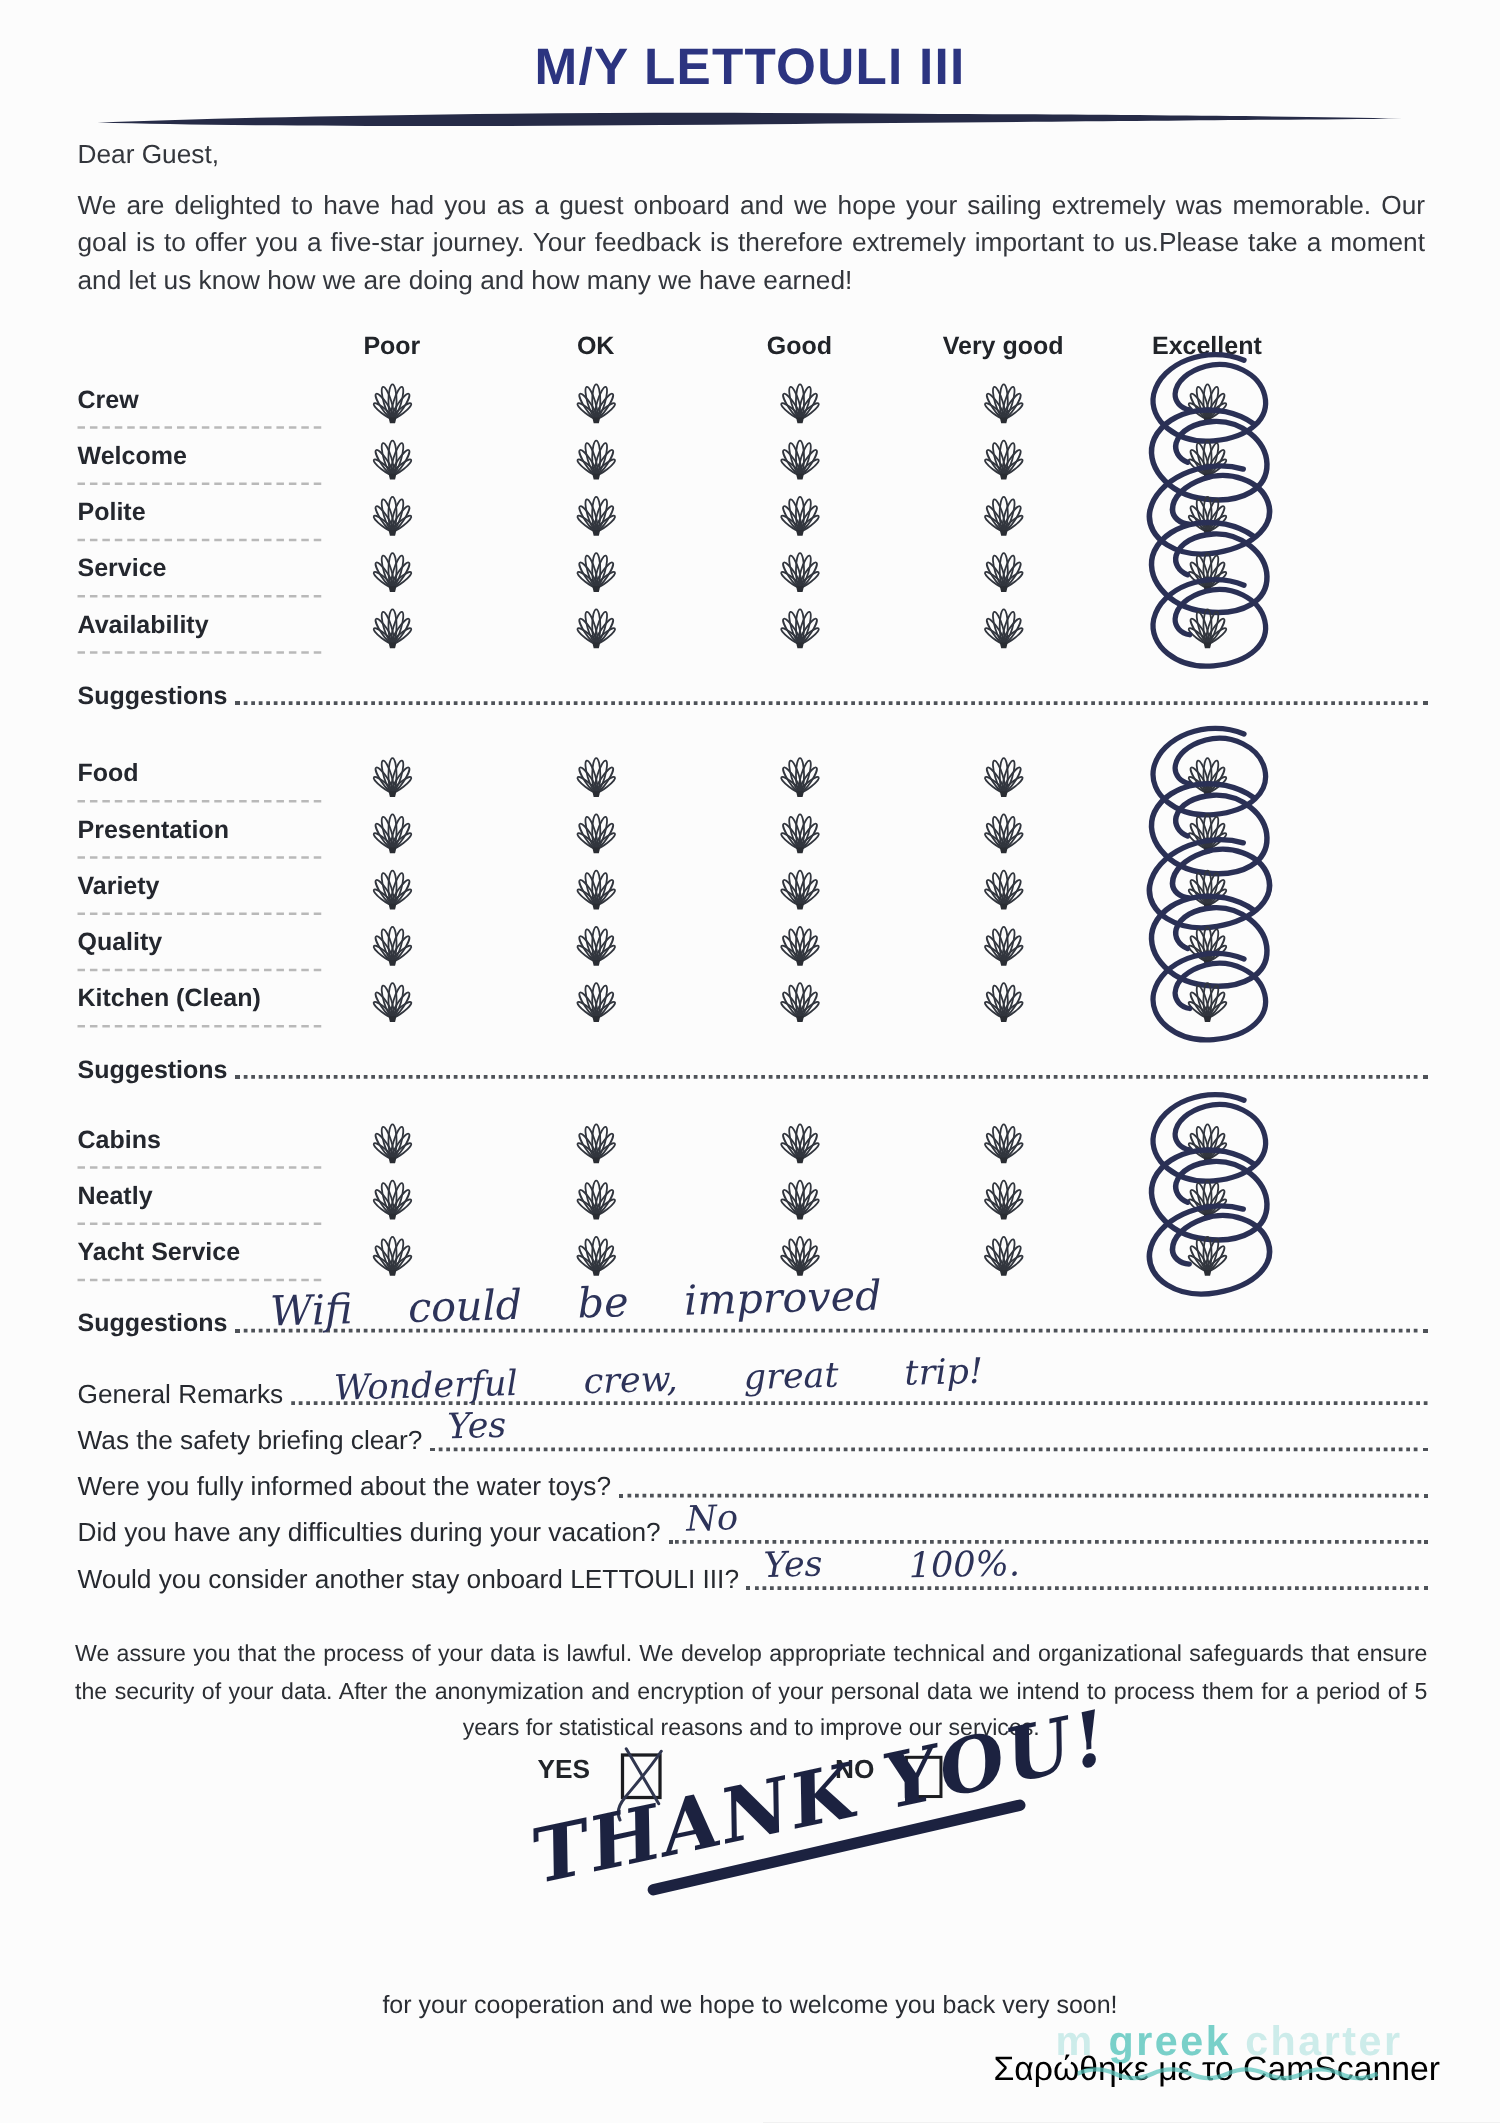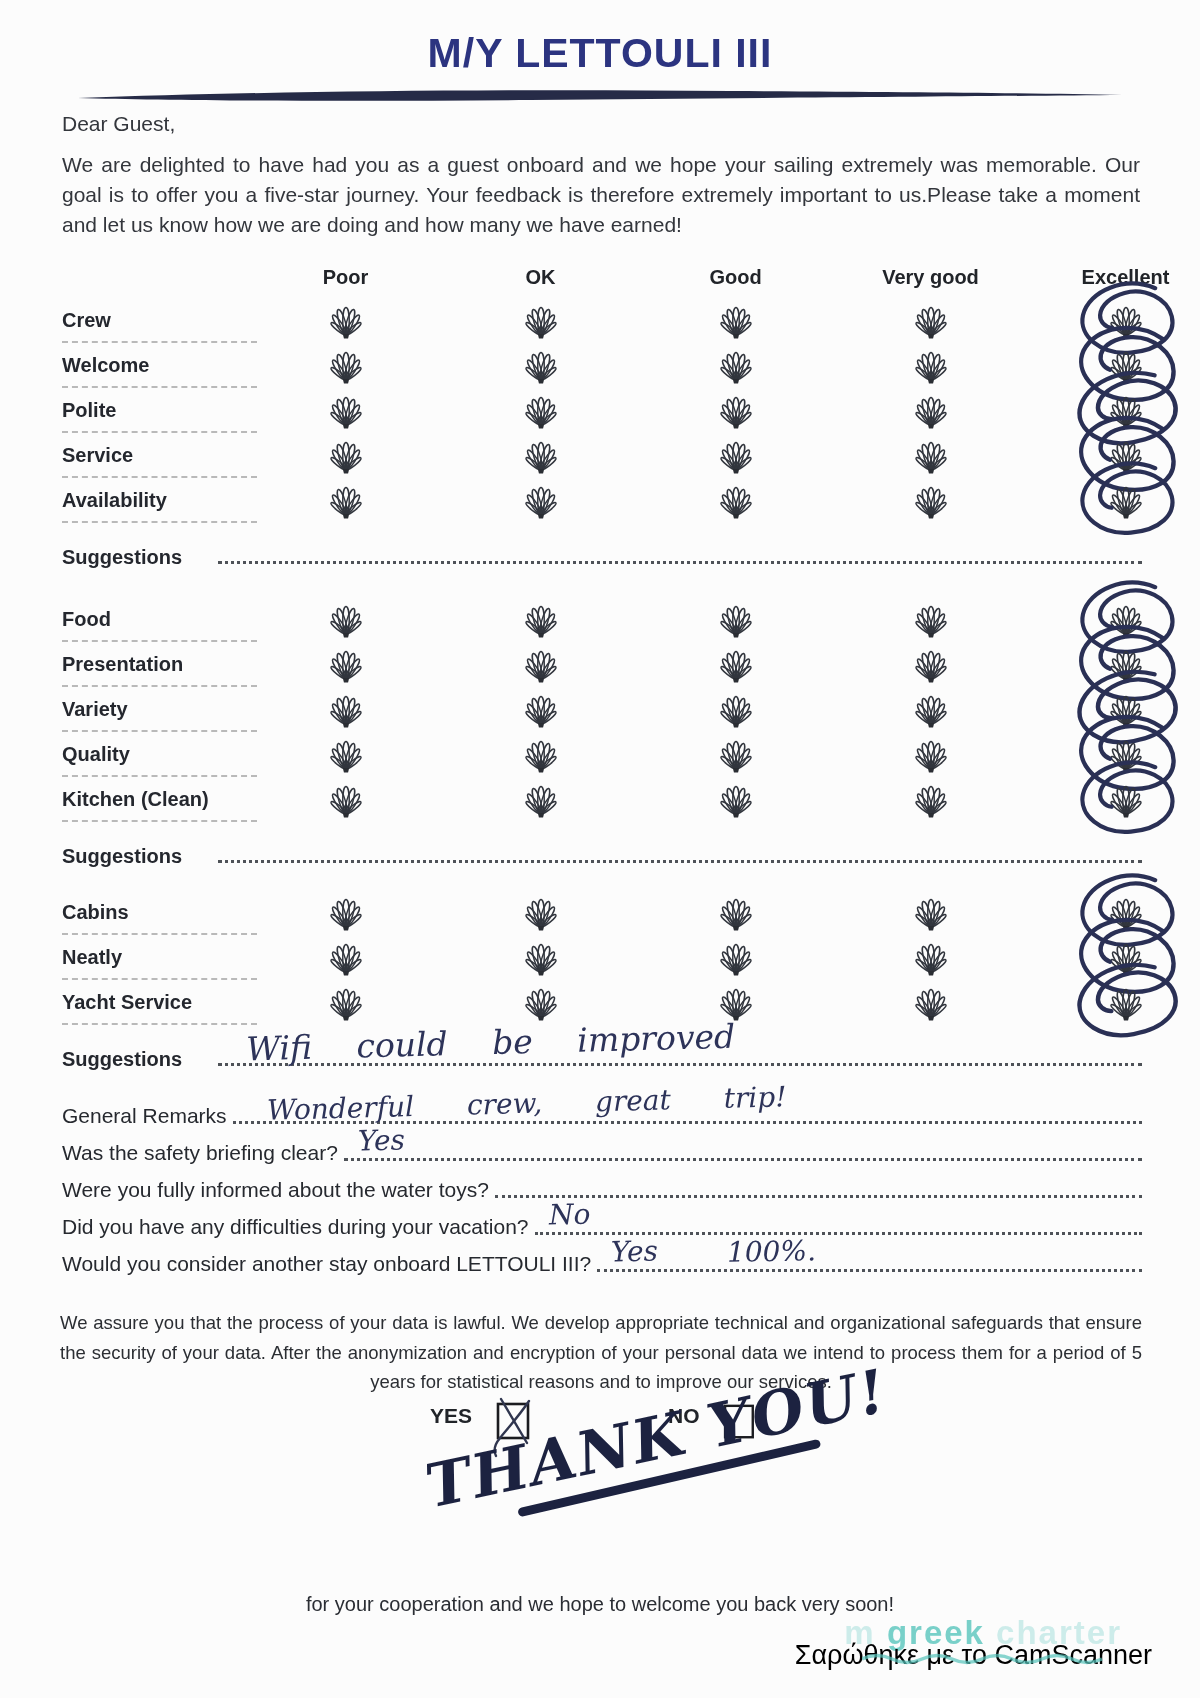--- a/index.html
+++ b/index.html
@@ -12,21 +12,21 @@
   .title{
     position:absolute;top:30px;left:0;width:1200px;text-align:center;
     font-size:41px;font-weight:bold;letter-spacing:1px;color:#2c3480;
   }
   .swoosh{position:absolute;top:88px;left:70px;}
   .intro{position:absolute;top:112px;left:62px;width:1078px;font-size:21px;color:#33363c;}
   .salutation{margin-bottom:14px;}
   .intro-body{line-height:1.42;text-align:justify;}
   
   .rating{position:absolute;top:256px;left:62px;width:1080px;}
-  .rate-head,.rate-row{display:grid;grid-template-columns:170px repeat(5,163px);align-items:center;gap:32px;}
+  .rate-head,.rate-row{display:grid;grid-template-columns:170px repeat(5,163px);align-items:center;}
   .rate-head{height:42px;}
   .rate-head .col{font-size:20px;font-weight:bold;color:#212429;text-align:center;}
   .rate-row{height:45px;}
   .rate-label{
     position:relative;font-size:20px;font-weight:bold;color:#24272e;
     height:100%;display:flex;align-items:center;
   }
   .rate-label::after{
     content:"";position:absolute;left:0;bottom:0px;width:195px;
     border-top:2px dashed #b9b9b9;
@@ -36,21 +36,21 @@
   .loop{
     display:none;position:absolute;left:50%;top:50%;margin-left:-53px;margin-top:-39px;
     width:106px;height:78px;overflow:visible;pointer-events:none;
   }
   .rate-cell.circled .loop{display:block;}
   .rate-row:nth-child(odd)  .loop{transform:rotate(-7deg);}
   .rate-row:nth-child(even) .loop{transform:rotate(5deg) scale(1.04);}
   .rate-row:nth-child(3)    .loop{transform:rotate(-12deg) scaleX(1.07);}
   
   .dotline{display:flex;align-items:flex-end;}
-  .sugg{margin-top:12px;height:38px;gap:30px;}
+  .sugg{margin-top:12px;height:38px;}
   .sugg .lbl{font-size:20px;font-weight:bold;color:#24272e;white-space:nowrap;padding-bottom:4px;}
   .leader{flex:1;position:relative;border-bottom:3px dotted #4e5258;margin-bottom:9px;margin-left:6px;}
   .sec-gap1{margin-top:24px;} .sec-gap2{margin-top:18px;}
   .hw{
     font-family:"DejaVu Serif",serif;font-style:italic;color:#2d3359;
     position:absolute;bottom:1px;white-space:nowrap;transform:rotate(-1.5deg);
   }
   .hw-sugg{left:28px;font-size:33px;word-spacing:34px;}
   
   .questions{position:absolute;top:1096px;left:62px;width:1080px;}

